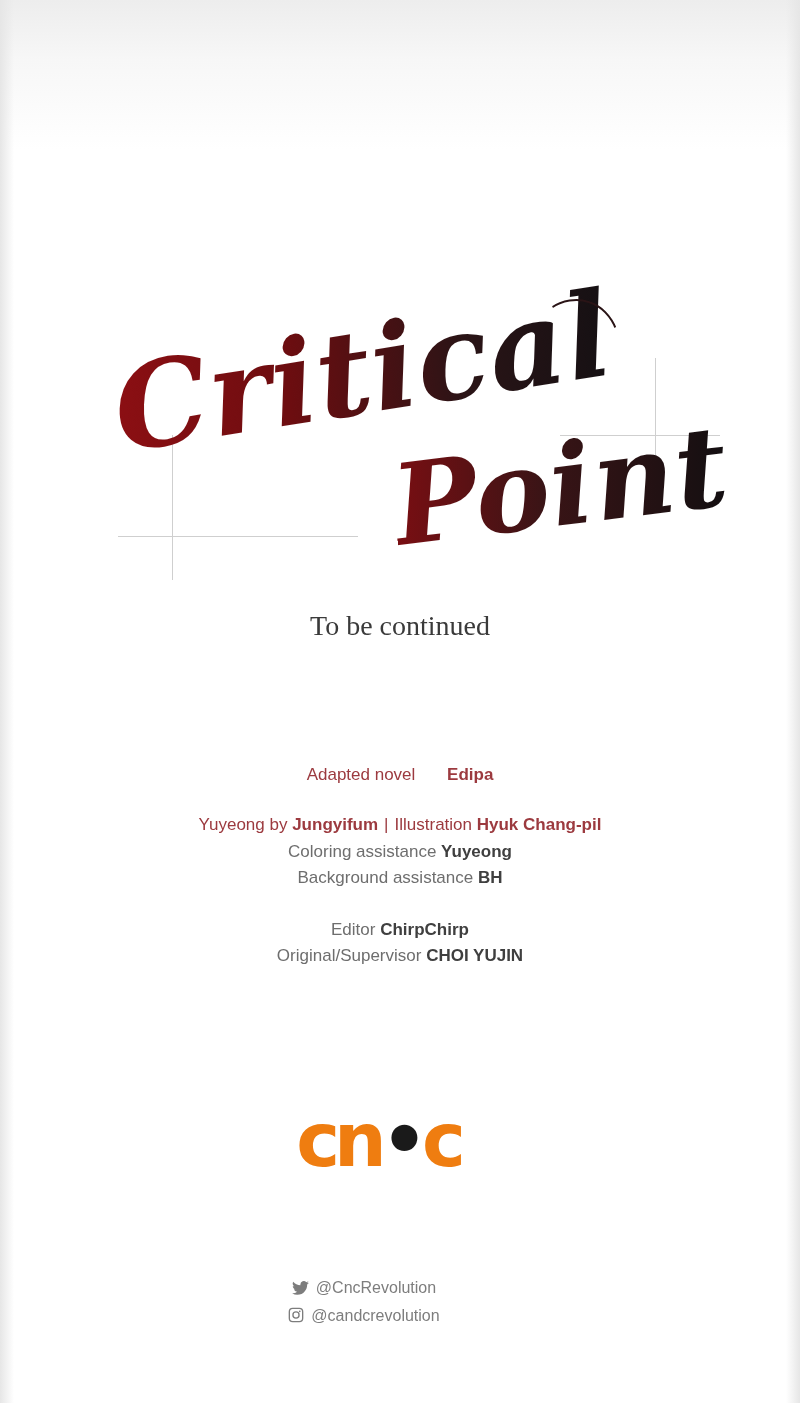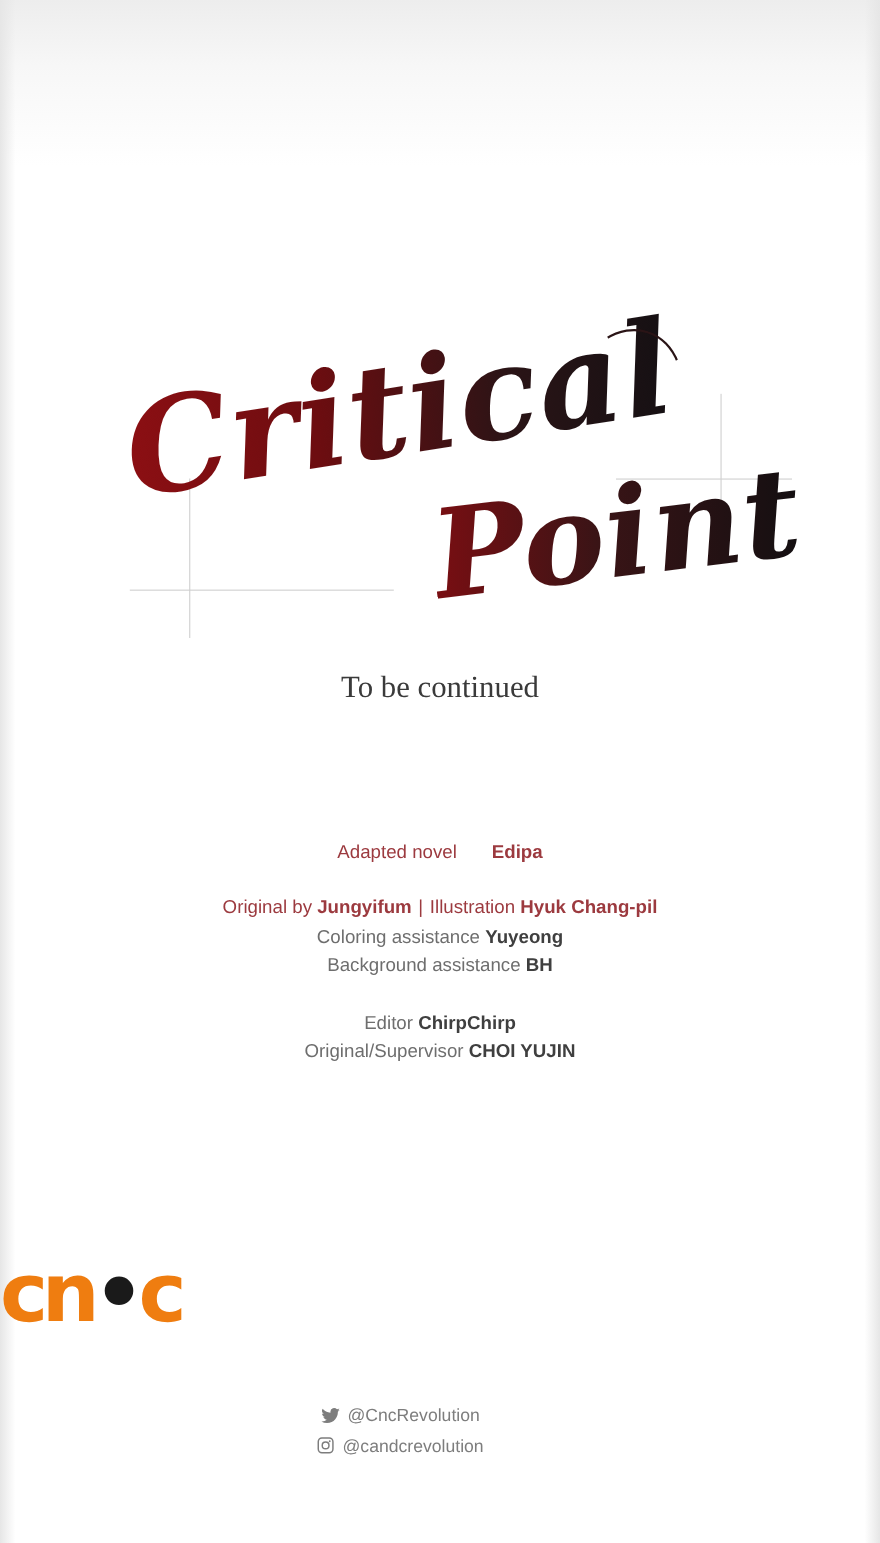--- a/index.html
+++ b/index.html
@@ -131,23 +131,24 @@
     margin-bottom: 4px;
   }
   .credit-adapt .nm { font-weight: bold; }
   .sep { color: #9c3a3f; padding: 0 6px; }
   .nm { color: #3f3f3f; font-weight: bold; }
   .gap { height: 26px; }
 
   
   .logo {
     position: absolute;
-    top: 1140px;
+    top: 1104px;
     left: 0;
     width: 756px;
+    text-align: center;
   }
   .logo-mark {
     font-family: "DejaVu Sans", sans-serif;
     font-weight: bold;
     font-size: 74px;
     color: #ef7d10;
     letter-spacing: -6px;
     line-height: 72px;
   }
   .logo-mark .dot { color: #1a1a1a; }
@@ -200,21 +201,21 @@
 
   <div class="tbc">To be continued</div>
 
   <div class="credits">
 
     <div class="credit-novel">
       <span>Adapted novel </span><span class="nm" style="color:#9c3a3f">Edipa</span>
     </div>
 
     <div class="credit-adapt">
-      <span>Original by </span><span class="nm" style="color:#9c3a3f">Jungyifum</span><span class="sep">|</span><span>Illustration </span><span class="nm" style="color:#9c3a3f">Hyuk Chang-pil</span>
+      <span>Yuyeong by </span><span class="nm" style="color:#9c3a3f">Jungyifum</span><span class="sep">|</span><span>Illustration </span><span class="nm" style="color:#9c3a3f">Hyuk Chang-pil</span>
     </div>
 
     <div class="credit-line">
       <span>Coloring assistance </span><span class="nm">Yuyeong</span>
     </div>
 
     <div class="credit-line">
       <span>Background assistance </span><span class="nm">BH</span>
     </div>
 

